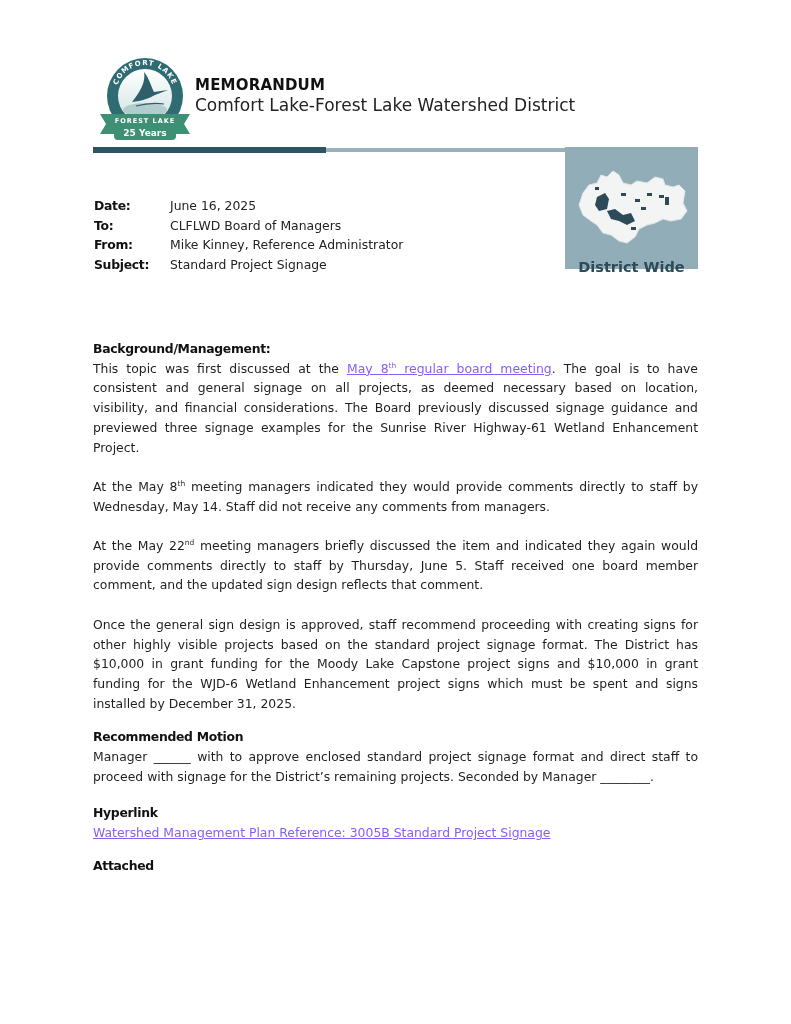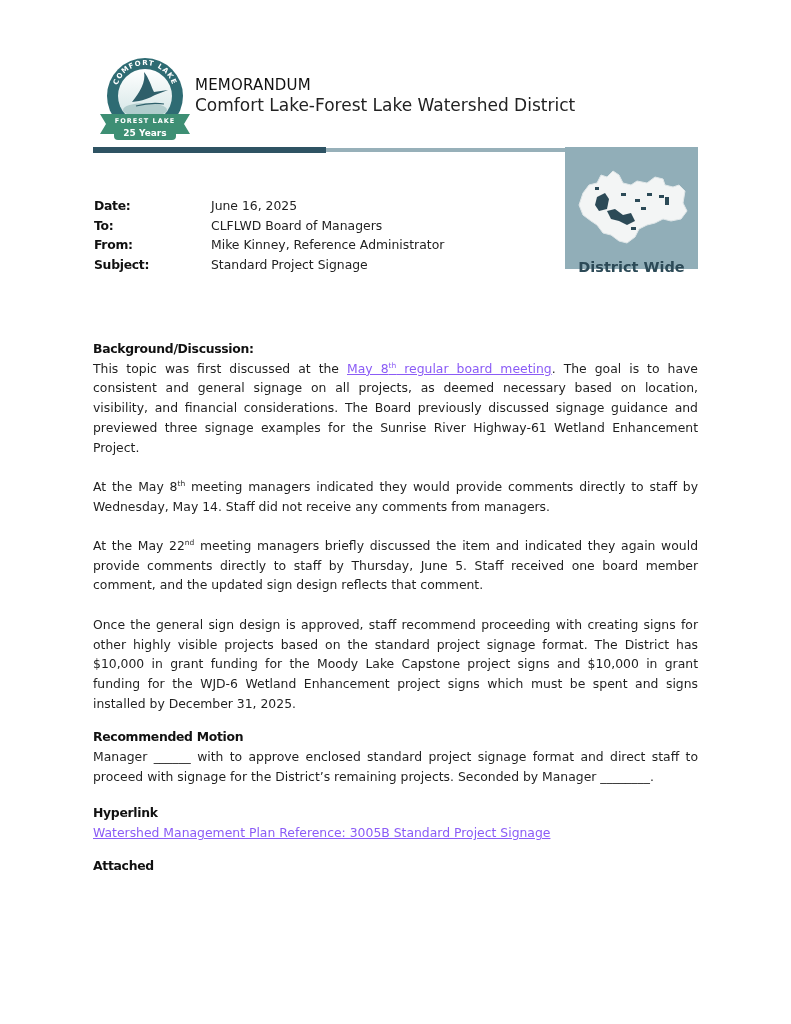--- a/index.html
+++ b/index.html
@@ -2,35 +2,35 @@
 <html><head>
 <meta charset="utf-8">
 <style>
   html, body { margin: 0; padding: 0; background: #ffffff; }
   body { width: 791px; height: 1024px; position: relative; overflow: hidden;
          font-family: "DejaVu Sans", sans-serif; color: #1f1f1f; }
   .abs { position: absolute; }
 
   
   .logo { left: 96px; top: 52px; width: 98px; height: 92px; }
-  .memo-title { left: 195px; top: 76px; font-size: 15px; font-weight: normal; color: #111; letter-spacing: 0.2px;
+  .memo-title { left: 195px; top: 76px; font-size: 15px; font-weight: bold; color: #111; letter-spacing: 0.2px;
                 font-family: "DejaVu Sans", sans-serif; }
   .memo-org { left: 195px; top: 95px; font-size: 17px; color: #222; font-family: "DejaVu Sans", sans-serif; }
 
   .bar-dark { left: 93px; top: 147px; width: 233px; height: 6px; background: #2e5363; }
   .bar-light { left: 326px; top: 148px; width: 372px; height: 4px; background: #97b0b9; }
 
   .district-box { left: 565px; top: 147px; width: 133px; height: 122px; background: #91aeb8; }
   .district-map { position: absolute; left: 10px; top: 16px; width: 116px; height: 82px; }
   .district-label { position: absolute; left: 0; right: 0; top: 112px; text-align: center;
                     font-size: 14.5px; font-weight: bold; color: #2c4a57; font-family: "DejaVu Sans", sans-serif; }
 
   
   .meta { left: 94px; top: 196px; font-size: 12.4px; line-height: 19.5px; }
-  .meta-row { display: flex; gap: 41px; }
+  .meta-row { display: flex; }
   .meta-label { width: 76px; font-weight: bold; color: #111; letter-spacing: -0.3px; }
   .meta-value { color: #222; }
 
   
   .body-wrap { left: 93px; top: 339px; width: 605px; font-size: 12.4px; line-height: 19.7px; color: #1f1f1f; }
   .section-heading { font-weight: bold; color: #111; letter-spacing: -0.3px; }
   .para { text-align: justify; margin: 0; }
   .gap { height: 19.7px; }
   a.link { color: #8b5cf6; text-decoration: underline; }
   sup { font-size: 7.5px; line-height: 0; vertical-align: super; }
@@ -99,21 +99,21 @@
     <span class="meta-label">From:</span>
     <span class="meta-value">Mike Kinney, Reference Administrator</span>
   </div>
   <div class="meta-row">
     <span class="meta-label">Subject:</span>
     <span class="meta-value">Standard Project Signage</span>
   </div>
 </div>
 
 <div class="abs body-wrap">
-  <div class="section-heading">Background/Discussion:</div>
+  <div class="section-heading">Background/Management:</div>
   <p class="para"><span>This topic was first discussed at the </span><a class="link" href="#"><span>May 8</span><sup>th</sup><span> regular board meeting</span></a><span>. The goal is to have consistent and general signage on all projects, as deemed necessary based on location, visibility, and financial considerations.  The Board previously discussed signage guidance and previewed three signage examples for the Sunrise River Highway-61 Wetland Enhancement Project.</span></p>
   <div class="gap"></div>
   <p class="para"><span>At the May 8</span><sup>th</sup><span> meeting managers indicated they would provide comments directly to staff by Wednesday, May 14. Staff did not receive any comments from managers.</span></p>
   <div class="gap"></div>
   <p class="para"><span>At the May 22</span><sup>nd</sup><span> meeting managers briefly discussed the item and indicated they again would provide comments directly to staff by Thursday, June 5.  Staff received one board member comment, and the updated sign design reflects that comment.</span></p>
   <div class="gap"></div>
   <p class="para">Once the general sign design is approved, staff recommend proceeding with creating signs for other highly visible projects based on the standard project signage format. The District has $10,000 in grant funding for the Moody Lake Capstone project signs and $10,000 in grant funding for the WJD-6 Wetland Enhancement project signs which must be spent and signs installed by December 31, 2025.</p>
   <div class="gap" style="height:14px"></div>
 
   <div class="section-heading">Recommended Motion</div>

